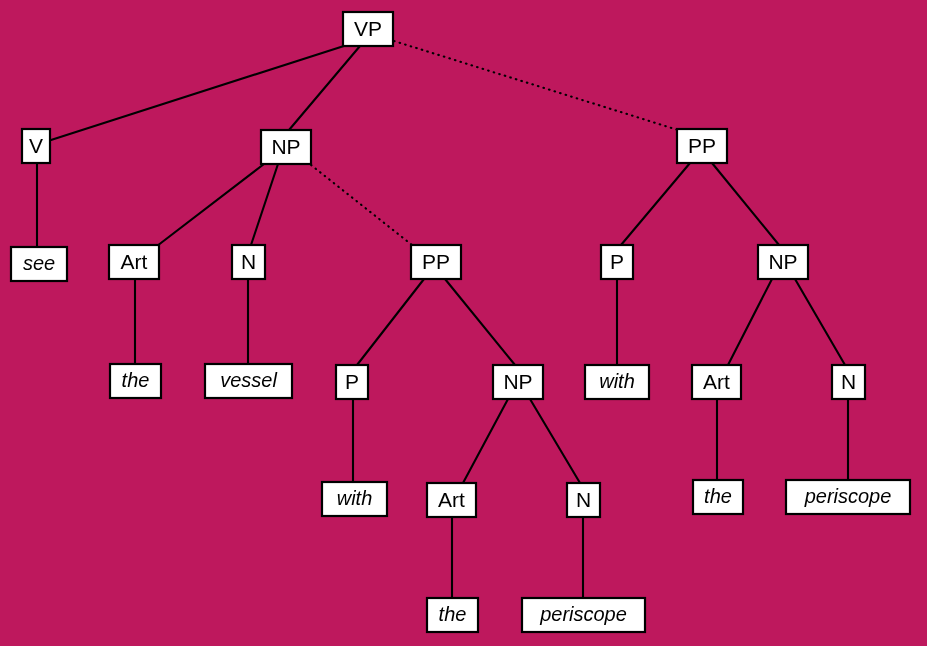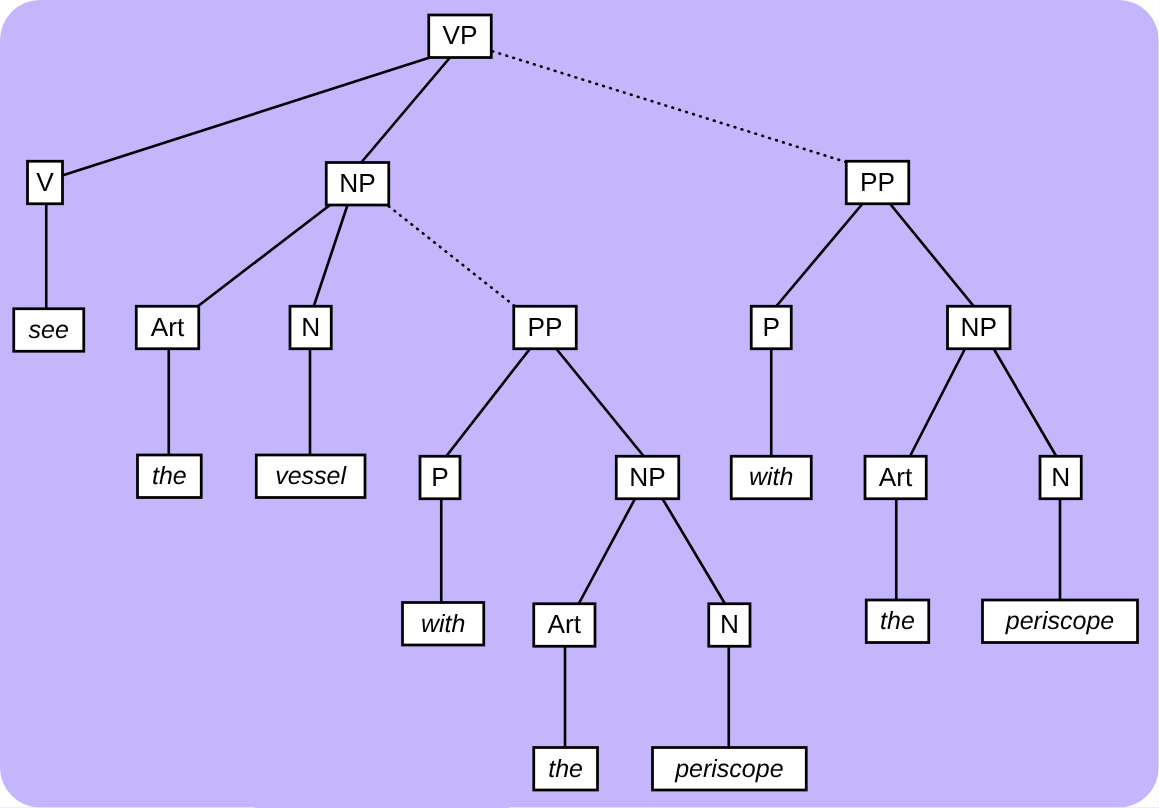--- a/index.html
+++ b/index.html
@@ -4,24 +4,23 @@
 <style>
   html, body {
     margin: 0;
     padding: 0;
     background: #ffffff;
   }
   #canvas-wrap {
     position: relative;
     width: 927px;
     height: 646px;
-    background: #c4b5fd;
+    background: #be185d;
     overflow: hidden;
     font-family: "Liberation Sans", sans-serif;
-    border-radius: 32px;
   }
   svg#tree {
     position: absolute;
     left: 0;
     top: 0;
     width: 927px;
     height: 646px;
     display: block;
   }
   .node-box {

